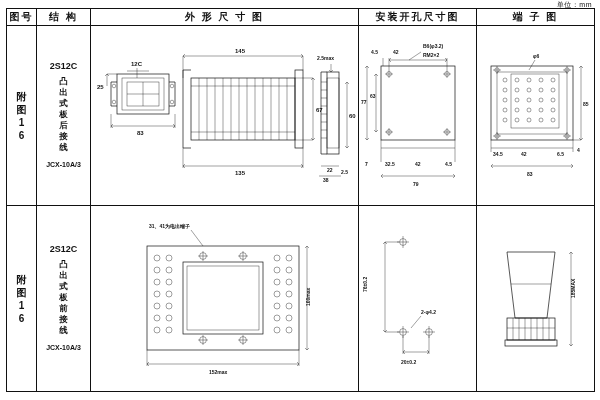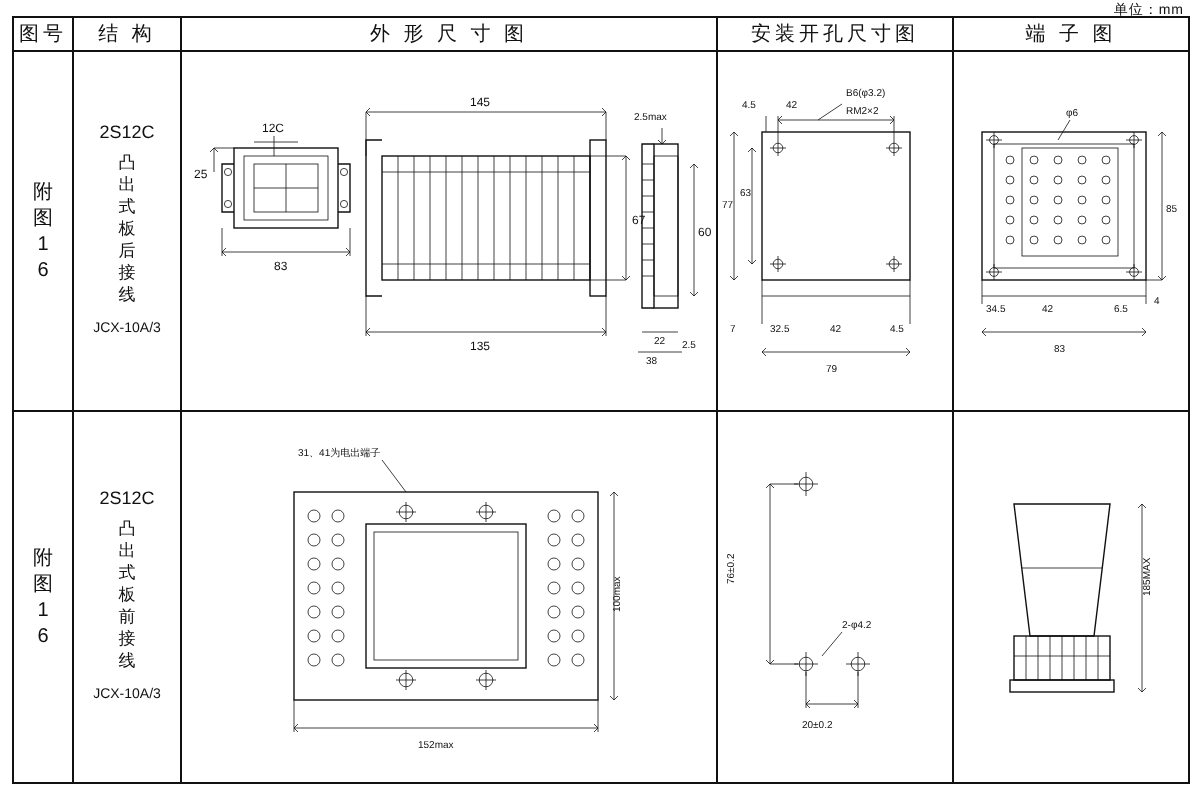--- a/index.html
+++ b/index.html
@@ -21,21 +21,21 @@
     position:absolute;top:8px;left:6px;
     width:588px;height:384px;
     border-collapse:collapse;
     table-layout:fixed;
   }
   table.main td,table.main th{
     border:1px solid #111;
     padding:0;
     vertical-align:middle;
     text-align:center;
-    font-weight:normal;
+    font-weight:bold;
   }
   .hdr td{height:16px;font-size:10px;letter-spacing:2px;}
   .col-a{width:30px;}
   .col-b{width:54px;}
   .col-c{width:268px;}
   .col-d{width:118px;}
   .col-e{width:118px;}
 
   
   .vlabel{

